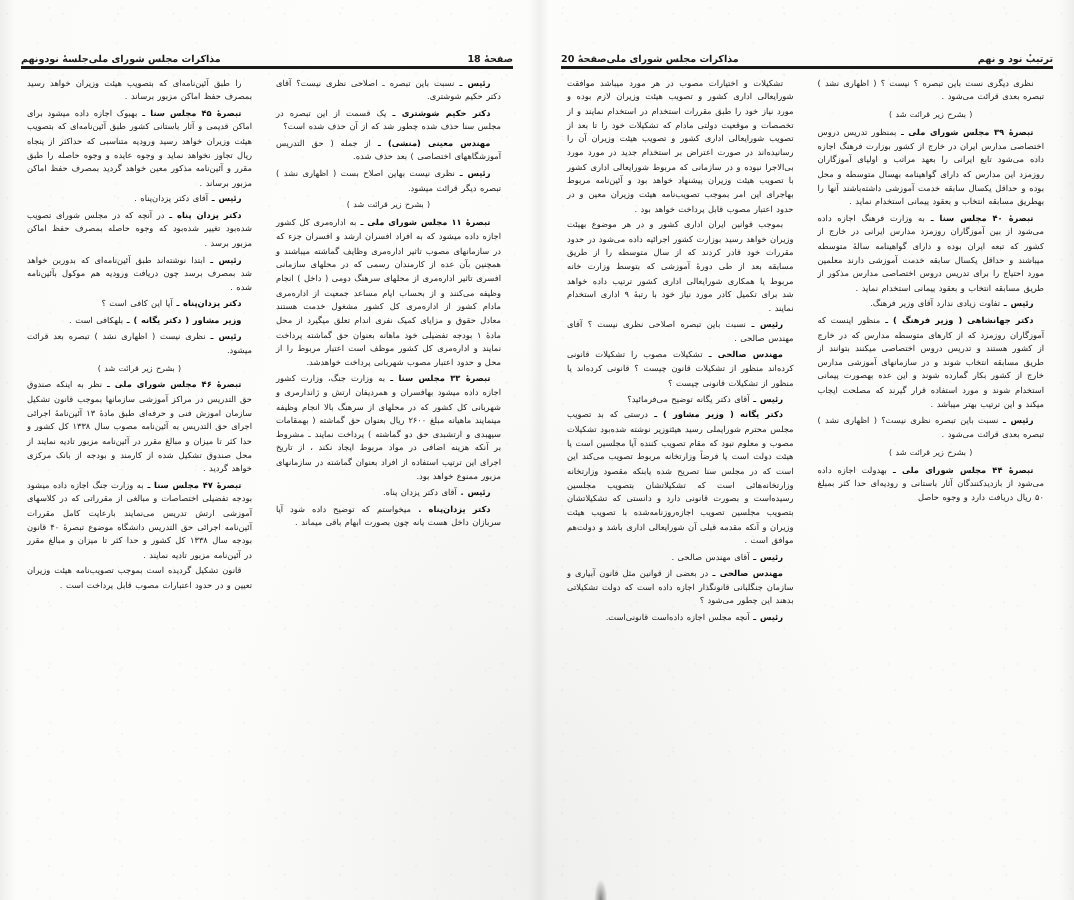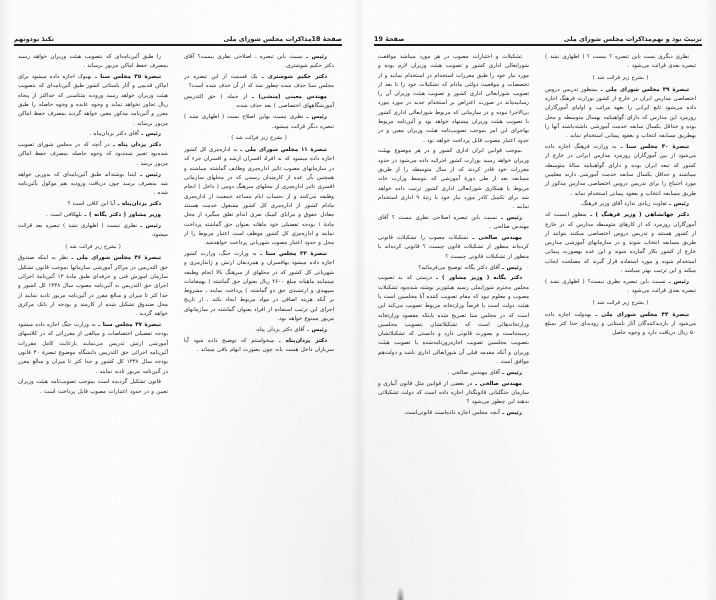--- a/index.html
+++ b/index.html
@@ -55,21 +55,21 @@
     font-size: 6.4px;
     font-weight: bold;
     letter-spacing: 0.2px;
     color: #1b1b1b;
     white-space: nowrap;
   }
   .page-right .page-header { right: 14px; left: 18px; }
   .page-left  .page-header { right: 14px; left: 14px; }
 
   .hdr-cell { line-height: 1; }
-  .hdr-center { flex: 1; text-align: right; }
+  .hdr-center { flex: 1; text-align: left; }
 
   .header-rule {
     position: absolute;
     top: 44px;
     height: 1.6px;
     background: #1d1d1d;
   }
   .page-right .header-rule { right: 14px; left: 18px; }
   .page-left  .header-rule { right: 14px; left: 14px; }
 
@@ -172,21 +172,21 @@
 </head>
 <body>
 
 <div class="scan-sheet">
   <div class="spread">
 
     <div class="page page-right">
       <div class="page-header">
         <div class="hdr-cell">ترتیبٔ نود و نهم</div>
         <div class="hdr-cell hdr-center">مذاکرات مجلس شورای ملی</div>
-        <div class="hdr-cell">صفحهٔ 19</div>
+        <div class="hdr-cell">صفحهٔ 20</div>
       </div>
       <div class="header-rule"></div>
 
       <div class="columns">
         <div class="col" id="rp-col-0">
             <p class="para indent">نظری دیگری نست باین تبصره ؟ نیست ؟ ( اظهاری نشد ) تبصره بعدی قرائت می‌شود .</p>
             <p class="para bracketed">( بشرح زیر قرائت شد )</p>
             <p class="para indent"><span class="clause-title">تبصرهٔ ۳۹ مجلس شورای ملی ـ </span><span>بمنظور تدریس دروس اختصاصی مدارس ایران در خارج از کشور بوزارت فرهنگ اجازه داده می‌شود تابع ایرانی را بعهد مراتب و اولیای آموزگاران روزمزد این مدارس که دارای گواهینامه بهسال متوسطه و محل بوده و حداقل یکسال سابقه خدمت آموزشی داشته‌باشند آنها را بهطریق مسابقه انتخاب و بعقود پیمانی استخدام نماید .</span></p>
             <p class="para indent"><span class="clause-title">تبصرهٔ ۴۰ مجلس سنا ـ </span><span>به وزارت فرهنگ اجازه داده می‌شود از بین آموزگاران روزمزد مدارس ایرانی در خارج از کشور که تبعه ایران بوده و دارای گواهینامه سالهٔ متوسطه میباشند و حداقل یکسال سابقه خدمت آموزشی دارند معلمین مورد احتیاج را برای تدریس دروس اختصاصی مدارس مذکور از طریق مسابقه انتخاب و بعقود پیمانی استخدام نماید .</span></p>
             <p class="para indent"><span class="speaker">رئیس ـ </span><span>تفاوت زیادی ندارد آقای وزیر فرهنگ.</span></p>
@@ -206,21 +206,21 @@
             <p class="para indent"><span class="speaker">مهندس صالحی ـ </span><span>در بعضی از قوانین مثل قانون آبیاری و سازمان جنگلبانی قانونگذار اجازه داده است که دولت تشکیلاتی بدهند این چطور می‌شود ؟</span></p>
             <p class="para indent"><span class="speaker">رئیس ـ </span><span>آنچه مجلس اجازه داده‌است قانونی‌است.</span></p>
           </div>
       </div>
     </div>
 
     <div class="page page-left">
       <div class="page-header">
         <div class="hdr-cell">صفحهٔ 18</div>
         <div class="hdr-cell hdr-center">مذاکرات مجلس شورای ملی</div>
-        <div class="hdr-cell">نکندٔ نودونهم</div>
+        <div class="hdr-cell">جلسهٔ نودونهم</div>
       </div>
       <div class="header-rule"></div>
 
       <div class="columns">
         <div class="col" id="lp-col-0">
             <p class="para indent"><span class="speaker">رئیس ـ </span><span>نسبت باین تبصره ـ اصلاحی نظری نیست؟ آقای دکتر حکیم شوشتری.</span></p>
             <p class="para indent"><span class="speaker">دکتر حکیم شوشتری ـ </span><span>یک قسمت از این تبصره در مجلس سنا حذف شده چطور شد که از آن حذف شده است؟</span></p>
             <p class="para indent"><span class="speaker">مهندس معینی (منشی) ـ </span><span>از جمله ( حق التدریس آموزشگاههای اختصاصی ) بعد حذف شده.</span></p>
             <p class="para indent"><span class="speaker">رئیس ـ </span><span>نظری نیست بهاین اصلاح بست ( اظهاری نشد ) تبصره دیگر قرائت میشود.</span></p>
             <p class="para bracketed">( بشرح زیر قرائت شد )</p>

